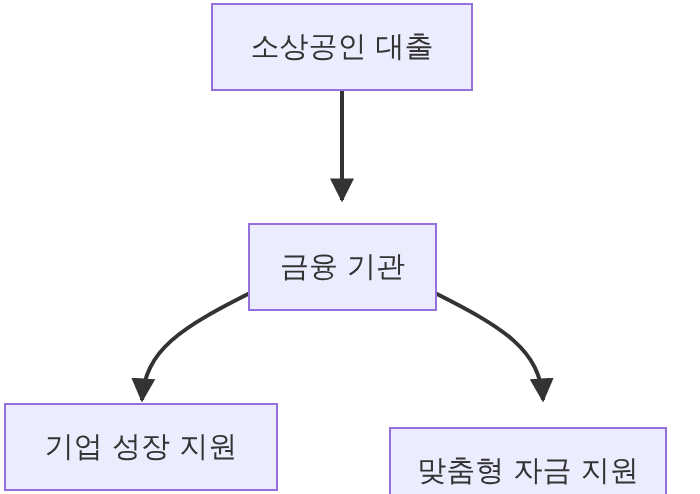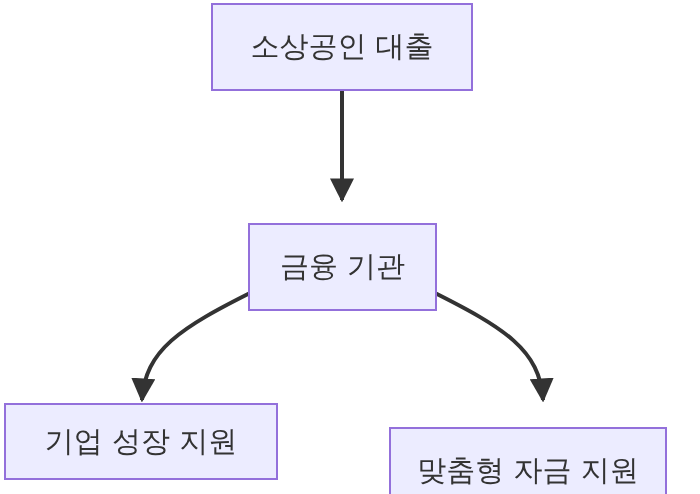--- a/index.html
+++ b/index.html
@@ -2,21 +2,21 @@
 <html><head>
 <meta charset="utf-8">
 <style>
   html, body { margin:0; padding:0; background:#ffffff; }
   body { width:700px; height:494px; position:relative; overflow:hidden; font-family:"DejaVu Sans", sans-serif; }
   svg.edges { position:absolute; left:0; top:0; }
   .node { position:absolute; box-sizing:border-box; background:#ececff; border:2px solid #9370db;
           display:flex; align-items:center; justify-content:center; color:#333333; font-size:29px; white-space:nowrap; }
   #n1 { left:211px; top:3px; width:262px; height:88px; }
   #n2 { left:248px; top:203px; width:189px; height:88px;margin-top:20px; }
-  #n3 { left:4px; top:403px; width:274px; height:77px; }
+  #n3 { left:4px; top:403px; width:274px; height:88px; }
   #n4 { left:389px; top:403px; width:278px; height:88px;margin-top:24px; }
 </style>
 </head>
 <body>
 
 <svg class="edges" width="700" height="494">
   <defs>
     <marker id="arrow" viewBox="0 0 10 10" refX="9" refY="5" markerWidth="6" markerHeight="6" orient="auto">
       <path d="M0,0 L10,5 L0,10 z" fill="#333333"></path>
     </marker>

